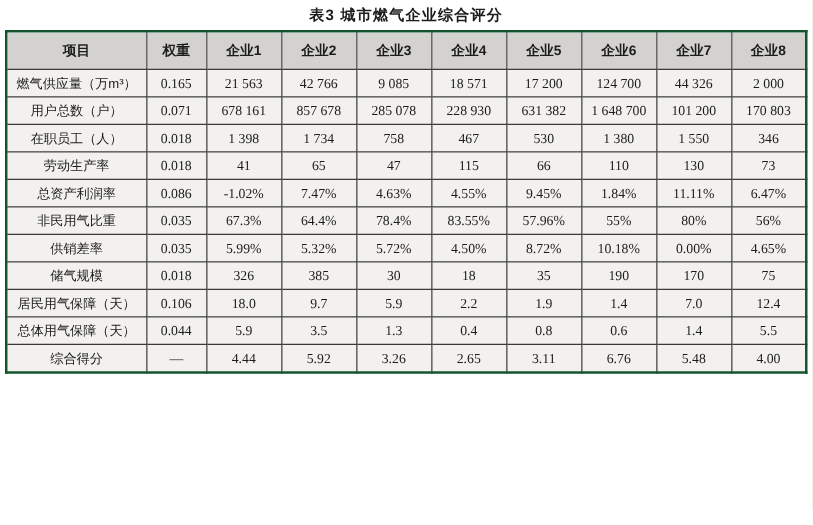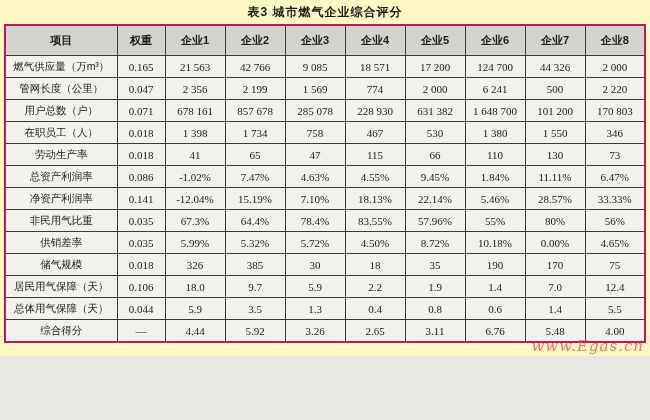--- a/index.html
+++ b/index.html
@@ -1,37 +1,37 @@
 <!DOCTYPE html>
 <html><head>
 <meta charset="utf-8">
 <style>
   html,body{margin:0;padding:0;background:#e9e8e4;}
   .page{
     position:relative;
-    width:650px;height:356px;
-    background:#fef9c3;
+    width:650px;height:420px;
+    background:#ffffff;
     font-family:"Liberation Serif","DejaVu Serif",serif;
     color:#1c1c1c;
     overflow:hidden;
   }
   .title{
     text-align:center;
     font-size:12px;
     font-weight:bold;
     padding-top:4px;
     letter-spacing:1px;
     font-family:"Liberation Sans","DejaVu Sans",sans-serif;
   }
   table.score{
     border-collapse:collapse;
     table-layout:fixed;
     width:640px;
     margin:3px auto 0 auto;
-    border:2px solid #be185d;
+    border:2px solid #14532d;
   }
   table.score th, table.score td{
     border:1px solid #3a3a3a;
     text-align:center;
     vertical-align:middle;
     padding:0 1px;
     overflow:hidden;
     white-space:nowrap;
   }
   table.score th{
@@ -104,32 +104,20 @@
           <td>21 563</td>
           <td>42 766</td>
           <td>9 085</td>
           <td>18 571</td>
           <td>17 200</td>
           <td>124 700</td>
           <td>44 326</td>
           <td>2 000</td>
         </tr>
         <tr>
-          <td class="label">管网长度（公里）</td>
-          <td>0.047</td>
-          <td>2 356</td>
-          <td>2 199</td>
-          <td>1 569</td>
-          <td>774</td>
-          <td>2 000</td>
-          <td>6 241</td>
-          <td>500</td>
-          <td>2 220</td>
-        </tr>
-        <tr>
           <td class="label">用户总数（户）</td>
           <td>0.071</td>
           <td>678 161</td>
           <td>857 678</td>
           <td>285 078</td>
           <td>228 930</td>
           <td>631 382</td>
           <td>1 648 700</td>
           <td>101 200</td>
           <td>170 803</td>
@@ -164,32 +152,20 @@
           <td>-1.02%</td>
           <td>7.47%</td>
           <td>4.63%</td>
           <td>4.55%</td>
           <td>9.45%</td>
           <td>1.84%</td>
           <td>11.11%</td>
           <td>6.47%</td>
         </tr>
         <tr>
-          <td class="label">净资产利润率</td>
-          <td>0.141</td>
-          <td>-12.04%</td>
-          <td>15.19%</td>
-          <td>7.10%</td>
-          <td>18.13%</td>
-          <td>22.14%</td>
-          <td>5.46%</td>
-          <td>28.57%</td>
-          <td>33.33%</td>
-        </tr>
-        <tr>
           <td class="label">非民用气比重</td>
           <td>0.035</td>
           <td>67.3%</td>
           <td>64.4%</td>
           <td>78.4%</td>
           <td>83.55%</td>
           <td>57.96%</td>
           <td>55%</td>
           <td>80%</td>
           <td>56%</td>
@@ -249,14 +225,13 @@
           <td>5.92</td>
           <td>3.26</td>
           <td>2.65</td>
           <td>3.11</td>
           <td>6.76</td>
           <td>5.48</td>
           <td>4.00</td>
         </tr>
       </tbody>
   </table>
-  <div class="watermark">www.Egas.cn</div>
 </div>
 
 </body></html>

